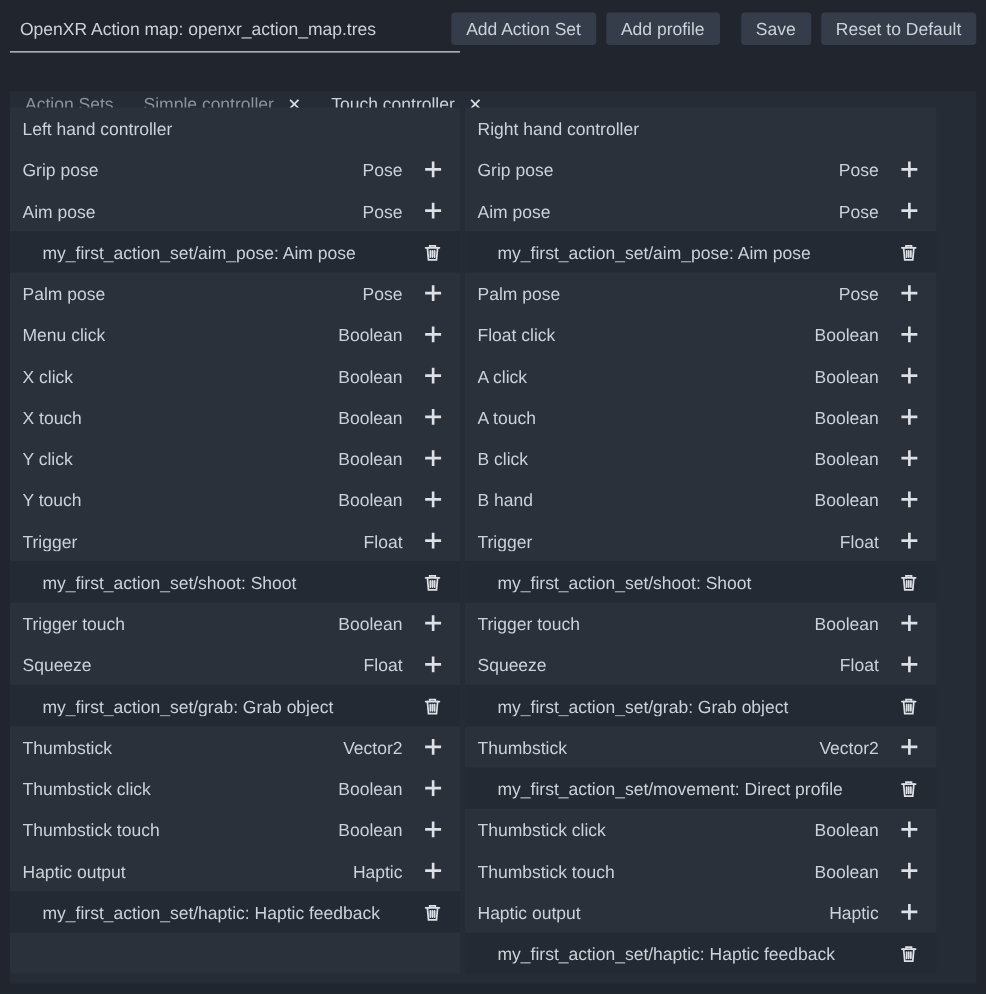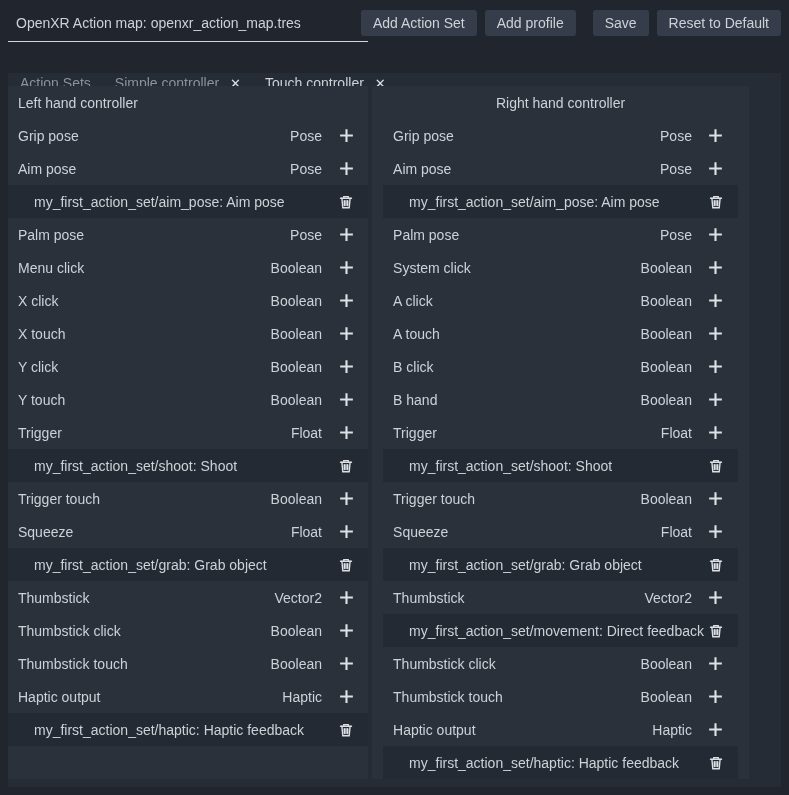--- a/index.html
+++ b/index.html
@@ -74,21 +74,21 @@
     padding: 13px 0 8px 0;
   }
   .panels { display: flex; gap: 4px; height: 100%; }
   .panel {
     background: var(--panel, #2a313b);
     display: flex;
     flex-direction: column;
     flex-shrink: 0;
   }
   .panel.left  { width: 360px; }
-  .panel.right { width: 377px; align-items: center; }
+  .panel.right { width: 377px; }
   .row {
     height: 33px;
     display: flex;
     align-items: center;
     padding: 0 10px;
     flex-shrink: 0;
   }
   .panel-title { color: var(--text, #cdd1d8); }
   .action-name { flex: 1; white-space: nowrap; overflow: hidden; }
   .action-type { color: var(--text, #cdd1d8); margin-right: 12px; white-space: nowrap; }
@@ -365,21 +365,21 @@
             <div class="row action-row">
     <span class="action-name">Palm pose</span>
     <span class="action-type">Pose</span>
     <button class="icon-btn add-btn">
       <svg width="17" height="17" viewBox="0 0 16 16">
         <path d="M8 2v12M2 8h12" stroke="currentColor" stroke-width="2" fill="none"></path>
       </svg>
     </button>
   </div>
             <div class="row action-row">
-    <span class="action-name">System click</span>
+    <span class="action-name">Float click</span>
     <span class="action-type">Boolean</span>
     <button class="icon-btn add-btn">
       <svg width="17" height="17" viewBox="0 0 16 16">
         <path d="M8 2v12M2 8h12" stroke="currentColor" stroke-width="2" fill="none"></path>
       </svg>
     </button>
   </div>
             <div class="row action-row">
     <span class="action-name">A click</span>
     <span class="action-type">Boolean</span>
@@ -468,21 +468,21 @@
             <div class="row action-row">
     <span class="action-name">Thumbstick</span>
     <span class="action-type">Vector2</span>
     <button class="icon-btn add-btn">
       <svg width="17" height="17" viewBox="0 0 16 16">
         <path d="M8 2v12M2 8h12" stroke="currentColor" stroke-width="2" fill="none"></path>
       </svg>
     </button>
   </div>
             <div class="row binding-row">
-    <span class="binding-label">my_first_action_set/movement: Direct feedback</span>
+    <span class="binding-label">my_first_action_set/movement: Direct profile</span>
     <button class="icon-btn delete-btn">
       <svg width="16" height="16" viewBox="0 0 16 16" fill="none" stroke="currentColor" stroke-width="1.4" stroke-linecap="round">
         <path d="M2.5 4.2h11"></path>
         <path d="M5.8 4V2.6h4.4V4"></path>
         <path d="M3.9 4.2l.9 9.6h6.4l.9-9.6"></path>
         <path d="M6.3 6.6v5M8 6.6v5M9.7 6.6v5"></path>
       </svg>
     </button>
   </div>
             <div class="row action-row">

